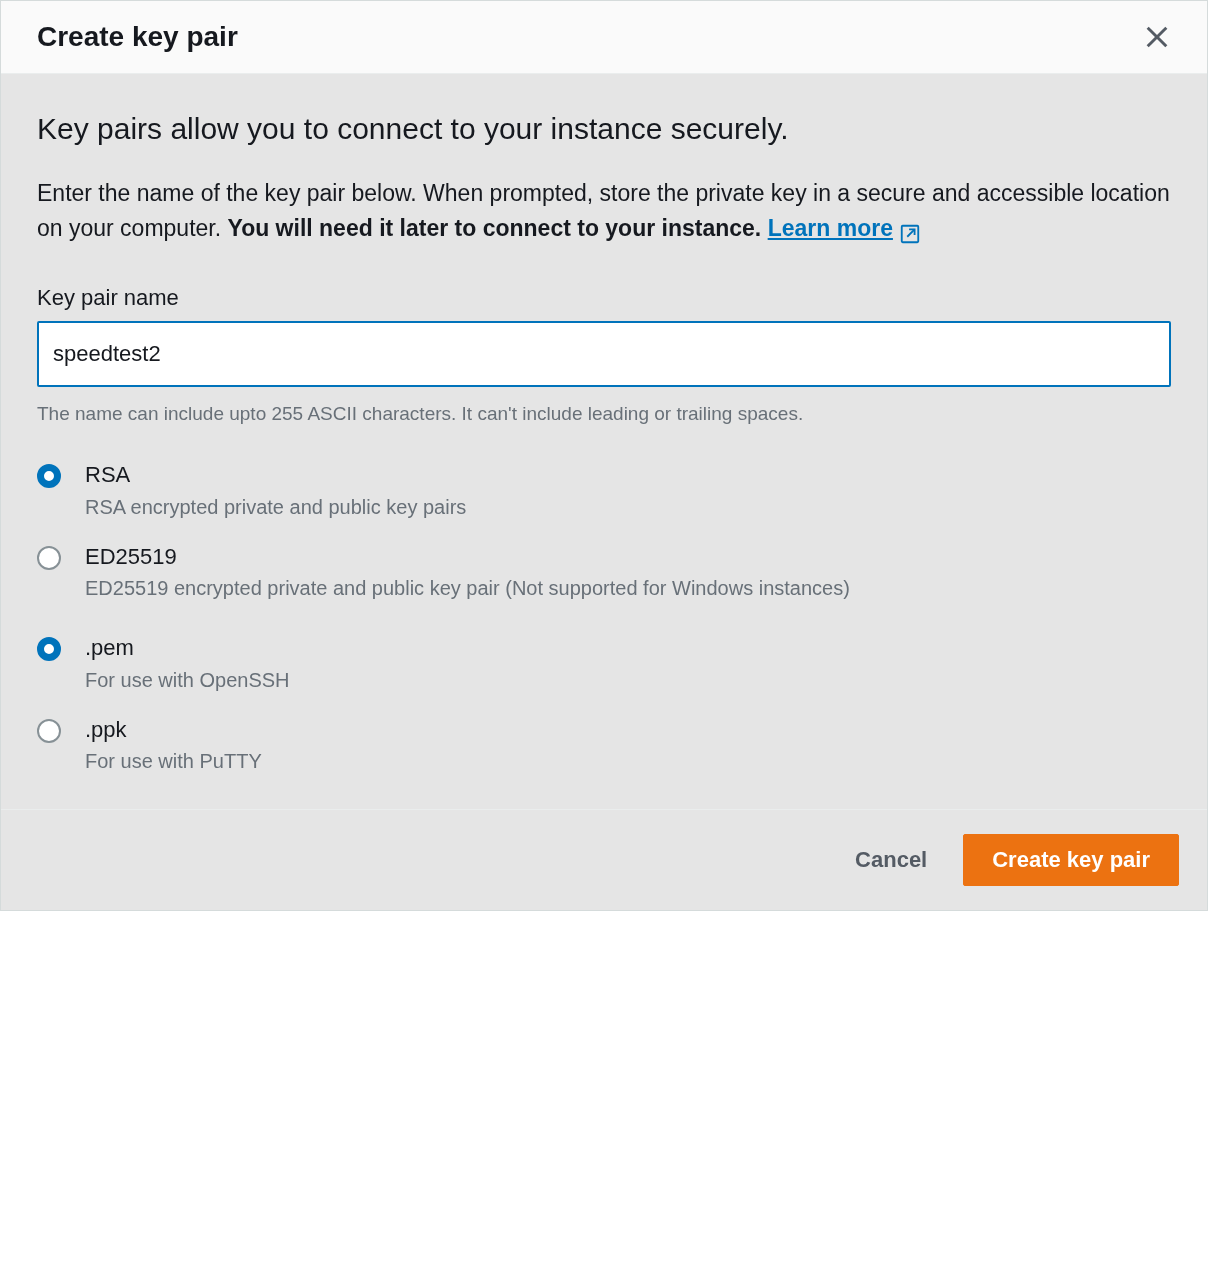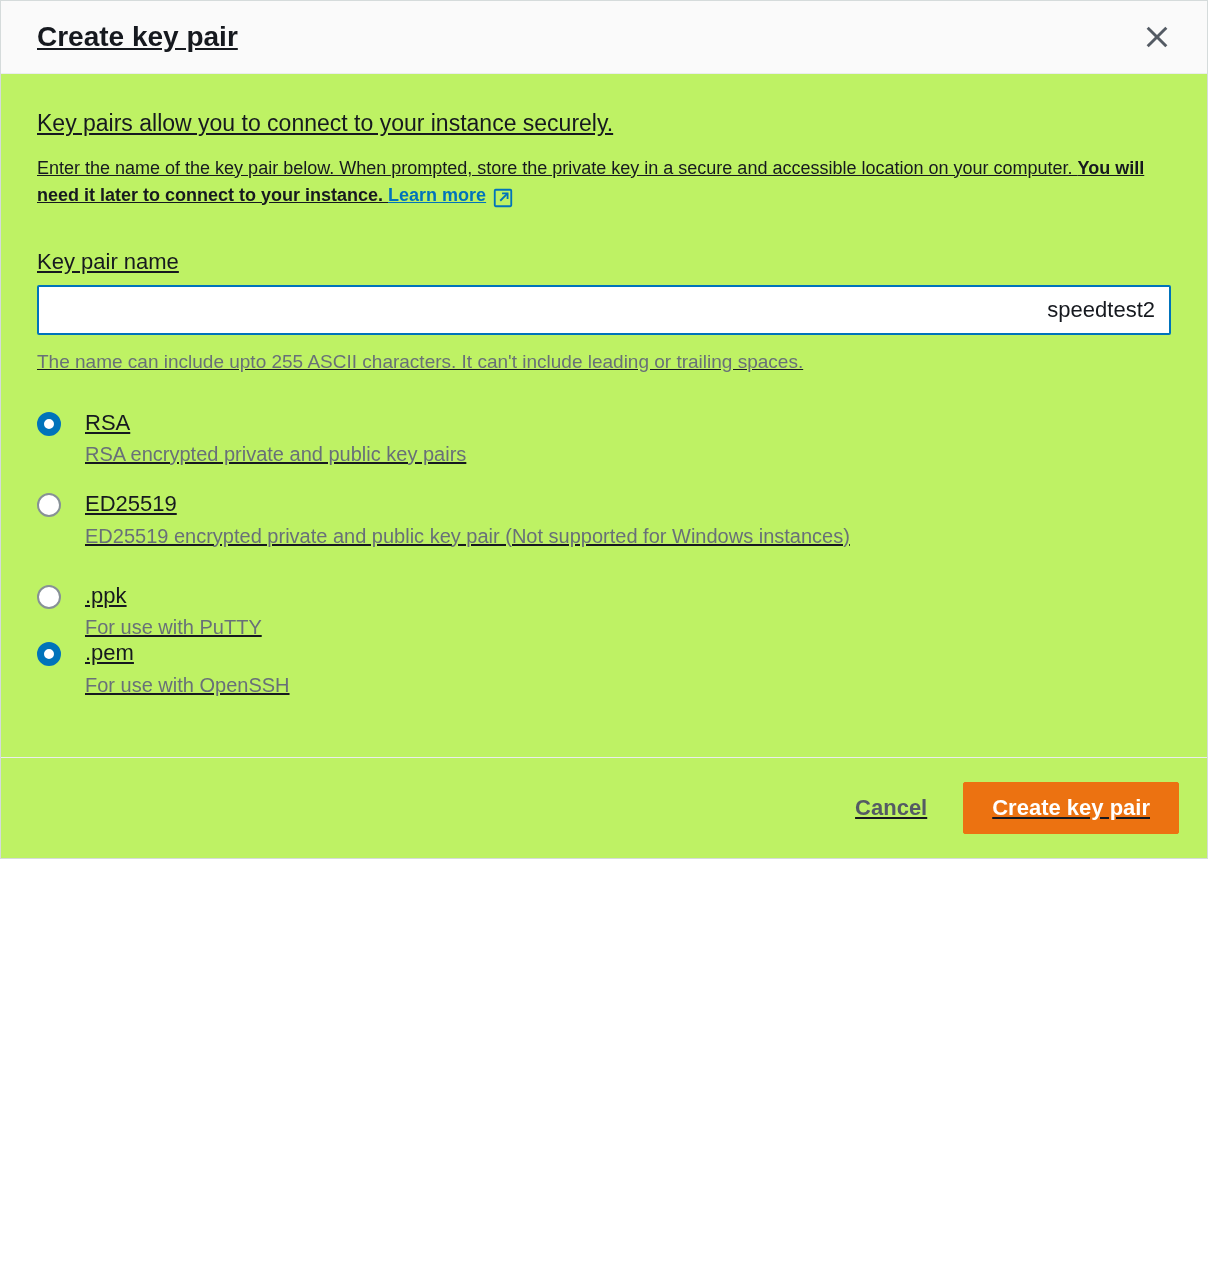--- a/index.html
+++ b/index.html
@@ -8,22 +8,21 @@
       padding: 0;
     }
     body {
       font-family: "Amazon Ember", "Helvetica Neue", Arial, sans-serif;
       background: #ffffff;
       color: #16191f;
       width: 1208px;
     }
     .modal {
       border: 1px solid #d5dbdb;
-      background: #bef264;
-      text-decoration: underline;
+      background: #e5e5e5;
     }
     .modal-header {
       display: flex;
       justify-content: space-between;
       align-items: center;
       padding: 20px 36px;
       border-bottom: 1px solid #eaeded;
       background: #fafafa;
     }
     .modal-title {
@@ -35,27 +34,27 @@
       width: 28px;
       height: 28px;
       cursor: pointer;
       stroke: #545b64;
       stroke-width: 2.5;
     }
     .modal-body {
       padding: 32px 36px 36px 36px;
     }
     .intro-text {
+      font-size: 30px;
+      color: #16191f;
+      line-height: 1.5;
+      margin-bottom: 25px;
+    }
+    .intro-para {
       font-size: 23px;
-      color: #16191f;
-      line-height: 1.5;
-      margin-bottom: 14px;
-    }
-    .intro-para {
-      font-size: 18px;
       line-height: 1.5;
       color: #16191f;
       margin-bottom: 40px;
     }
     .intro-para .bold {
       font-weight: 700;
     }
     .learn-link {
       color: #0073bb;
       font-weight: 700;
@@ -76,27 +75,26 @@
       margin-bottom: 36px;
     }
     .field-label {
       font-size: 22px;
       color: #16191f;
       margin-bottom: 10px;
       display: block;
     }
     .text-input {
       width: 100%;
-      padding: 10px 14px;
+      padding: 18px 14px;
       font-size: 22px;
       border: 2px solid #0073bb;
       border-radius: 2px;
       color: #16191f;
       outline: none;
-      text-align: right;
     }
     .hint-text {
       font-size: 19px;
       color: #687078;
       margin-top: 16px;
     }
     .section-label {
       font-size: 22px;
       color: #16191f;
       margin-bottom: 16px;
@@ -212,33 +210,33 @@
         <div class="radio-circle"></div>
         <div class="radio-content">
           <div class="radio-title">ED25519</div>
           <div class="radio-desc">ED25519 encrypted private and public key pair (Not supported for Windows instances)</div>
         </div>
       </div>
     </div>
 
     <div class="section-group" style="margin-bottom:0;">
 
+      <div class="radio-option">
+        <div class="radio-circle selected"></div>
+        <div class="radio-content">
+          <div class="radio-title">.pem</div>
+          <div class="radio-desc">For use with OpenSSH</div>
+        </div>
+      </div>
+
       <div class="radio-option" style="margin-bottom:0;">
         <div class="radio-circle"></div>
         <div class="radio-content">
           <div class="radio-title">.ppk</div>
           <div class="radio-desc">For use with PuTTY</div>
-        </div>
-      </div>
-
-      <div class="radio-option">
-        <div class="radio-circle selected"></div>
-        <div class="radio-content">
-          <div class="radio-title">.pem</div>
-          <div class="radio-desc">For use with OpenSSH</div>
         </div>
       </div>
     </div>
   </div>
 
   <div class="modal-footer">
     <button class="btn-cancel">Cancel</button>
     <button class="btn-primary">Create key pair</button>
   </div>
 </div>

